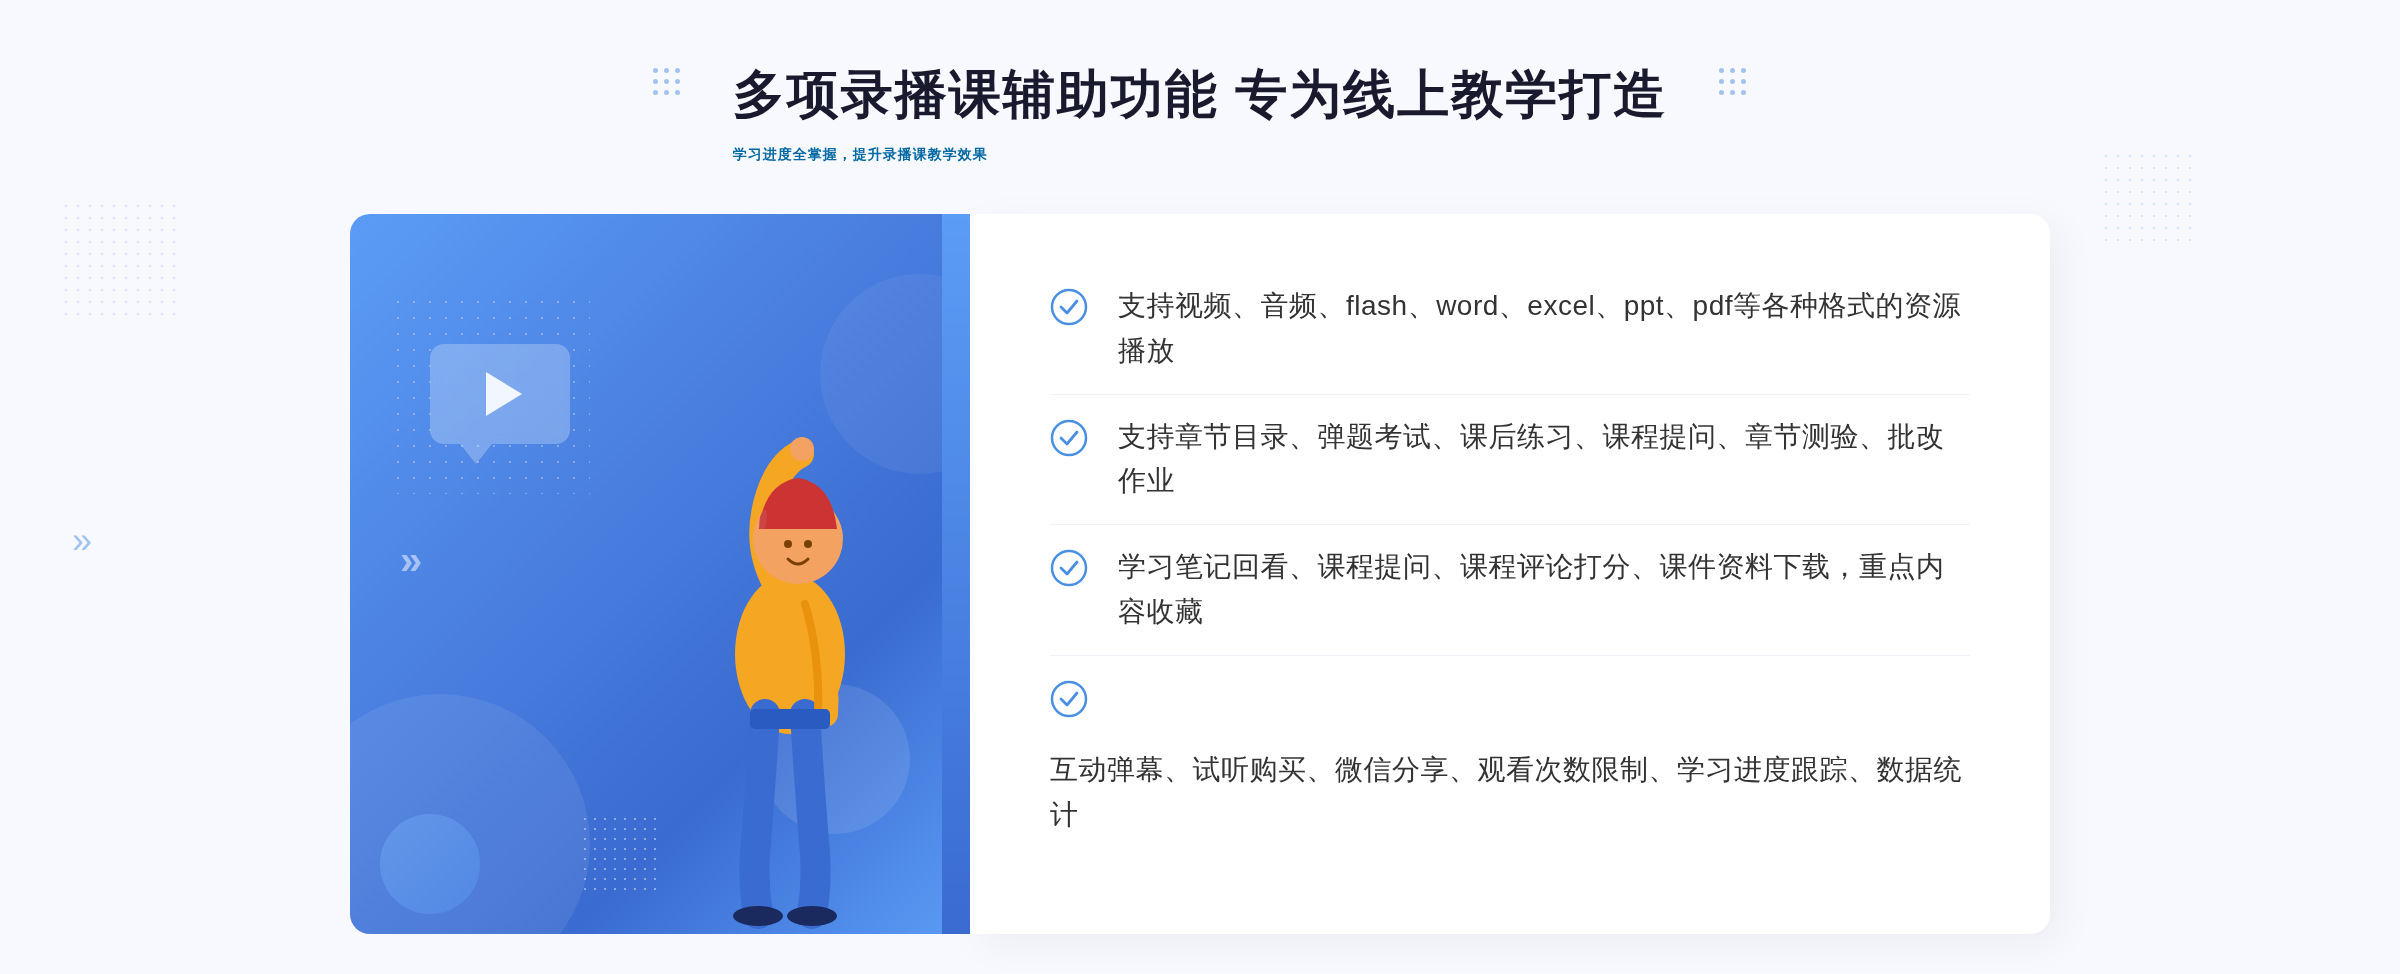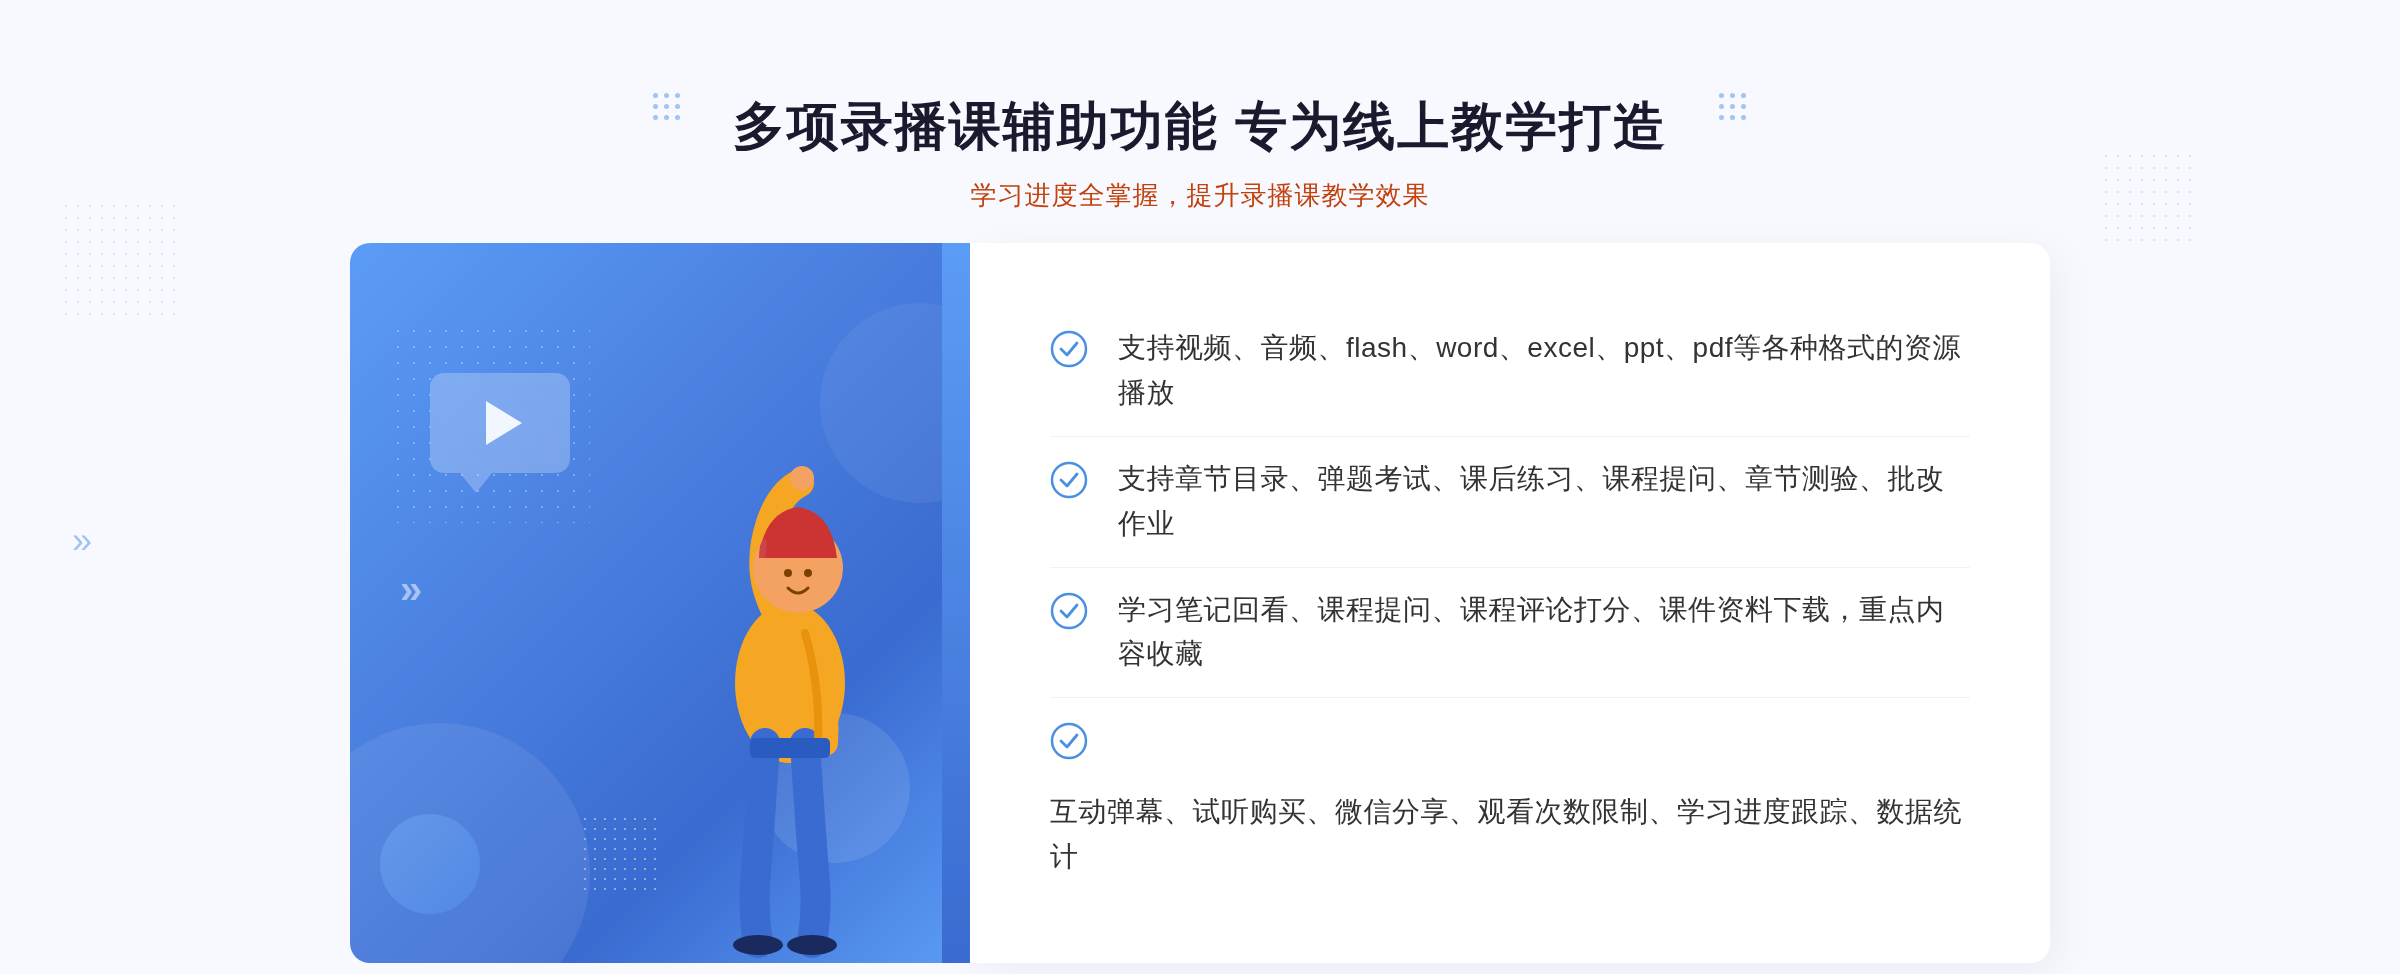--- a/index.html
+++ b/index.html
@@ -66,23 +66,23 @@
       position: absolute;
       left: 72px;
       top: 520px;
       color: #4a90e2;
       font-size: 36px;
       opacity: 0.5;
     }
 
     
     .header-section {
-      text-align: center;
-      padding-top: 92px;
-      margin-bottom: 30px;
+      text-align: left;
+      padding-top: 60px;
+      margin-bottom: 50px;
       position: relative;
     }
 
     .header-dots-left {
       position: absolute;
       left: -80px;
       top: 50%;
       transform: translateY(-50%);
       display: flex;
       gap: 5px;
@@ -116,23 +116,23 @@
 
     .main-title {
       font-size: 52px;
       font-weight: 700;
       color: #1a1a2e;
       letter-spacing: 2px;
       margin-bottom: 16px;
     }
 
     .subtitle {
-      font-size: 26px;
-      color: #c2410c;
-      font-weight: 400;
+      font-size: 14px;
+      color: #0369a1;
+      font-weight: 700;
       letter-spacing: 1px;
     }
 
     
     .content-area {
       display: flex;
       align-items: stretch;
       width: 1700px;
       height: 720px;
       position: relative;
@@ -255,21 +255,21 @@
     }
 
     
     .features-panel {
       flex: 1;
       background: #ffffff;
       border-radius: 0 20px 20px 0;
       padding: 50px 80px;
       display: flex;
       flex-direction: column;
-      justify-content: center;
+      justify-content: flex-start;
       box-shadow: 10px 10px 40px rgba(0,0,0,0.05);
     }
 
     .feature-item {
       display: flex;
       align-items: flex-start;
       gap: 30px;
       padding: 20px 0;
       border-bottom: 1px solid #f0f2f8;
     }

